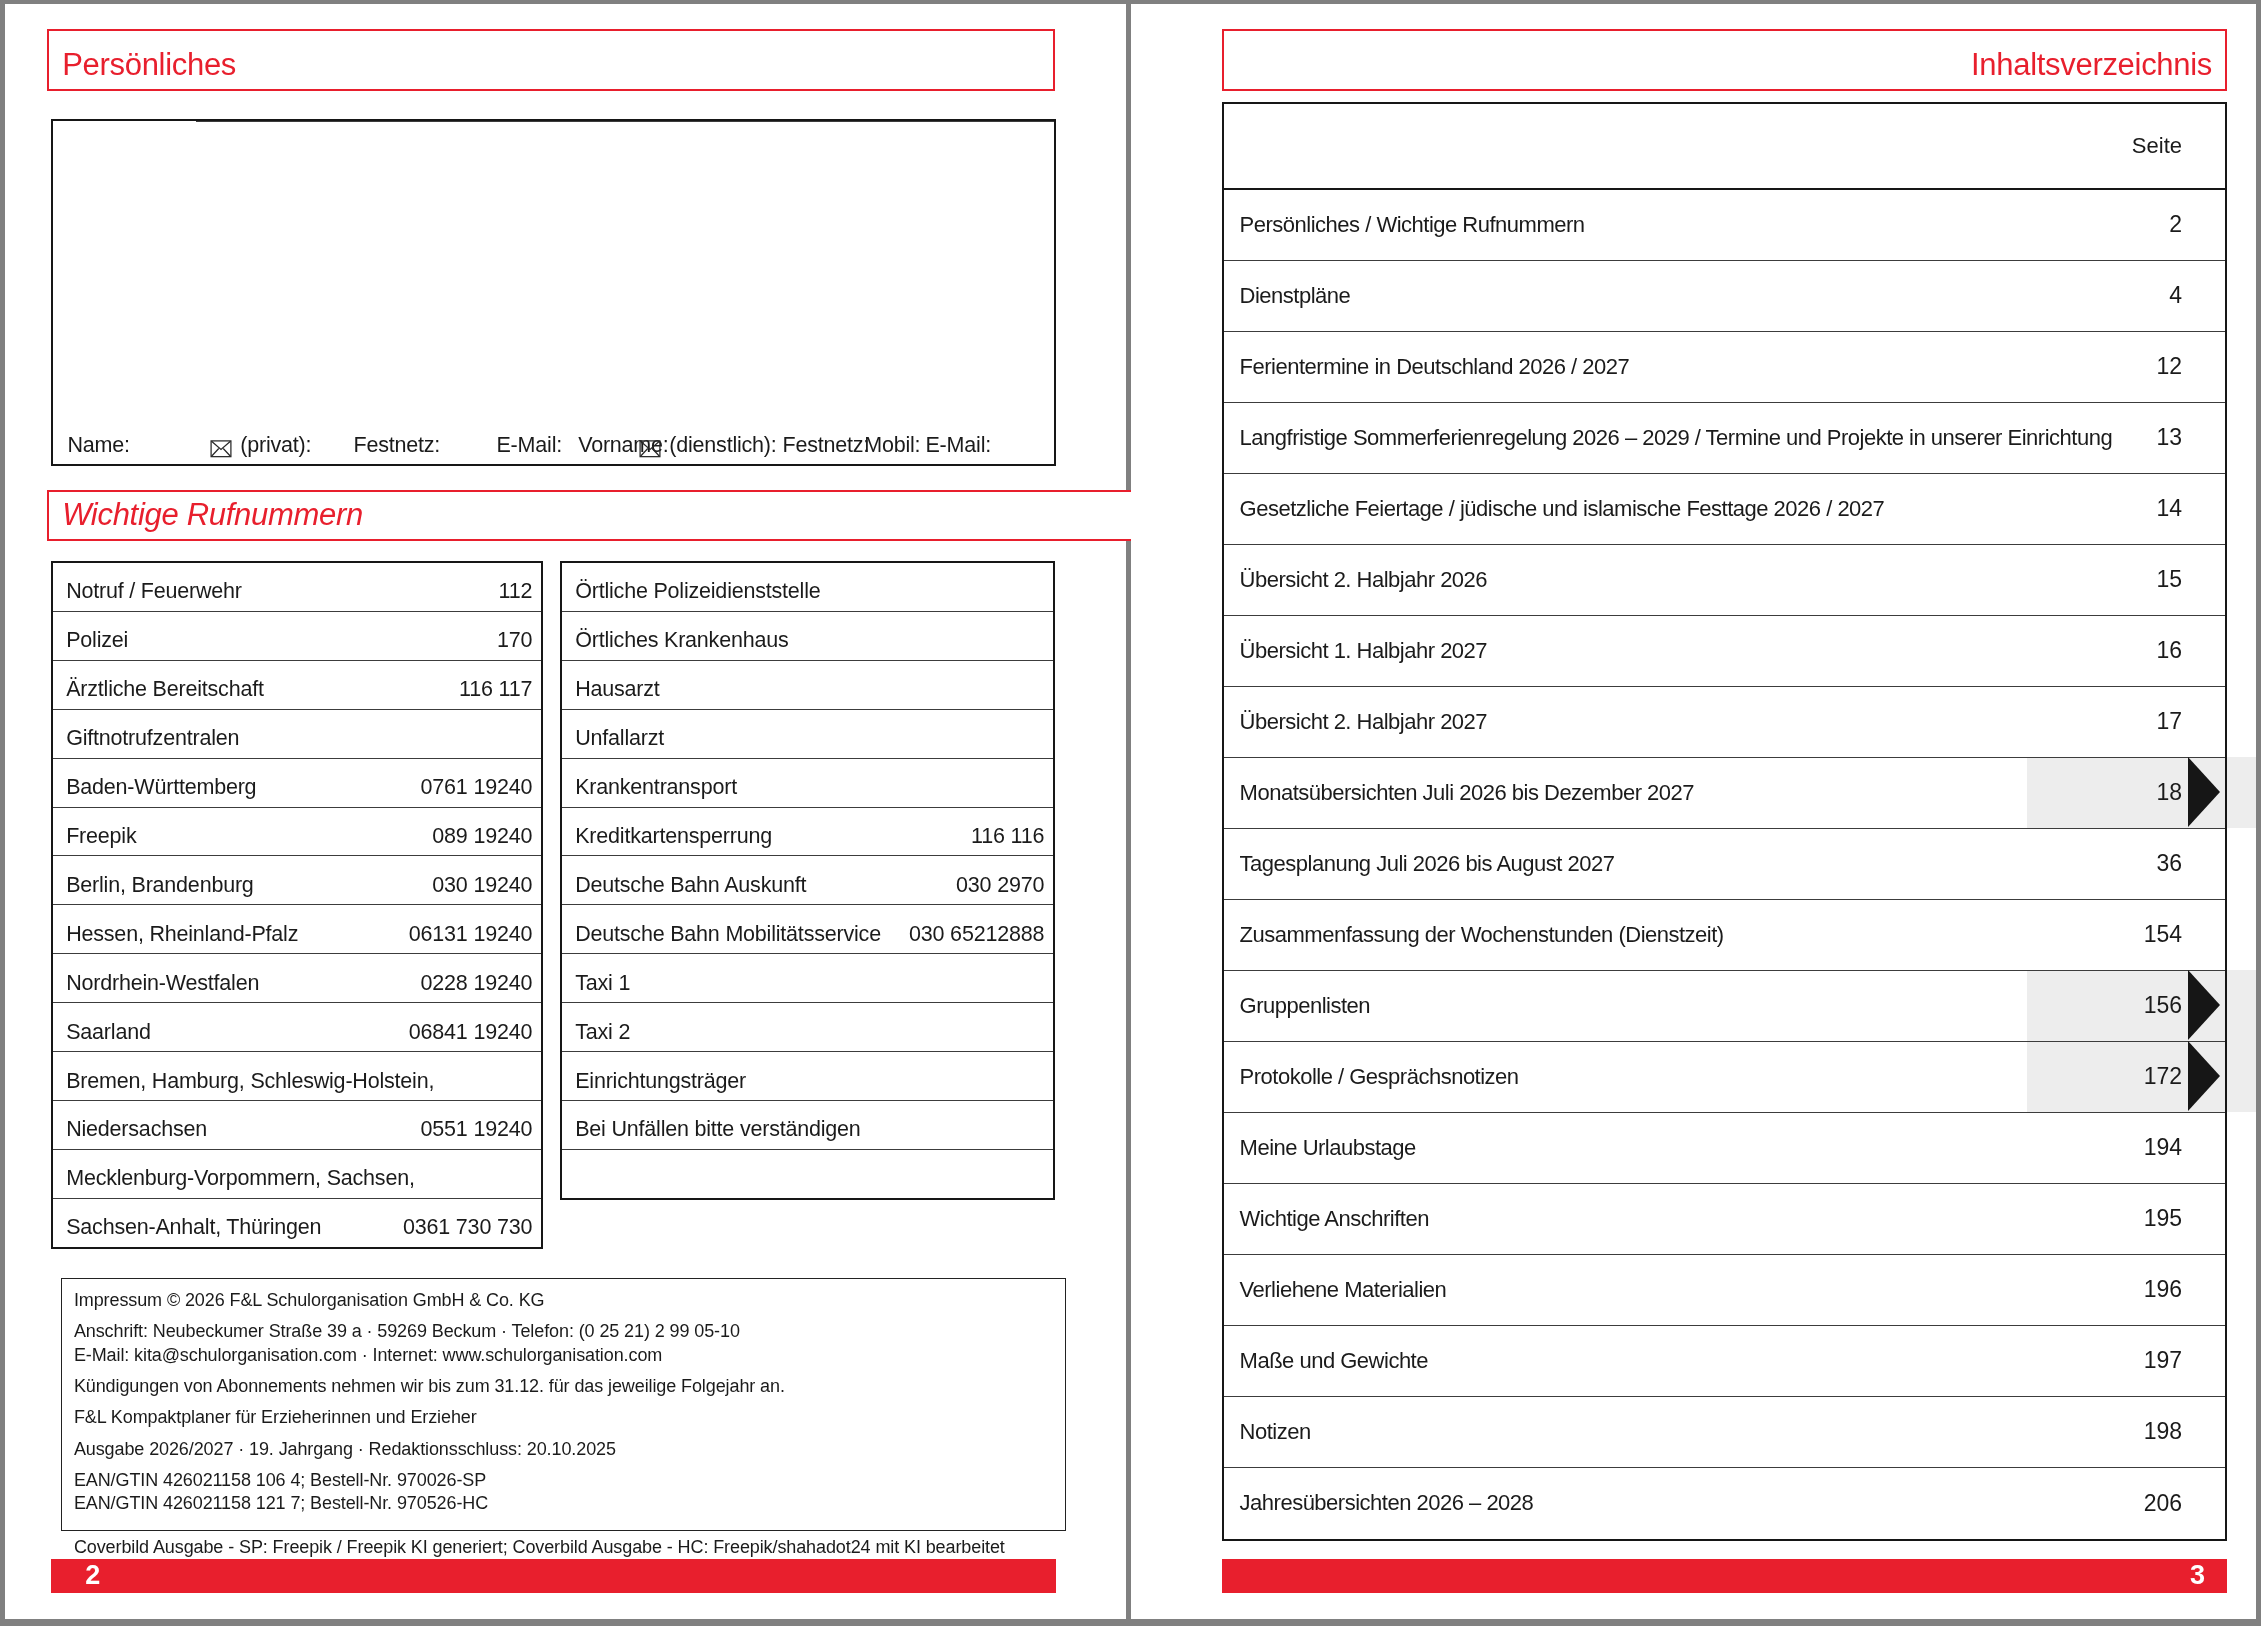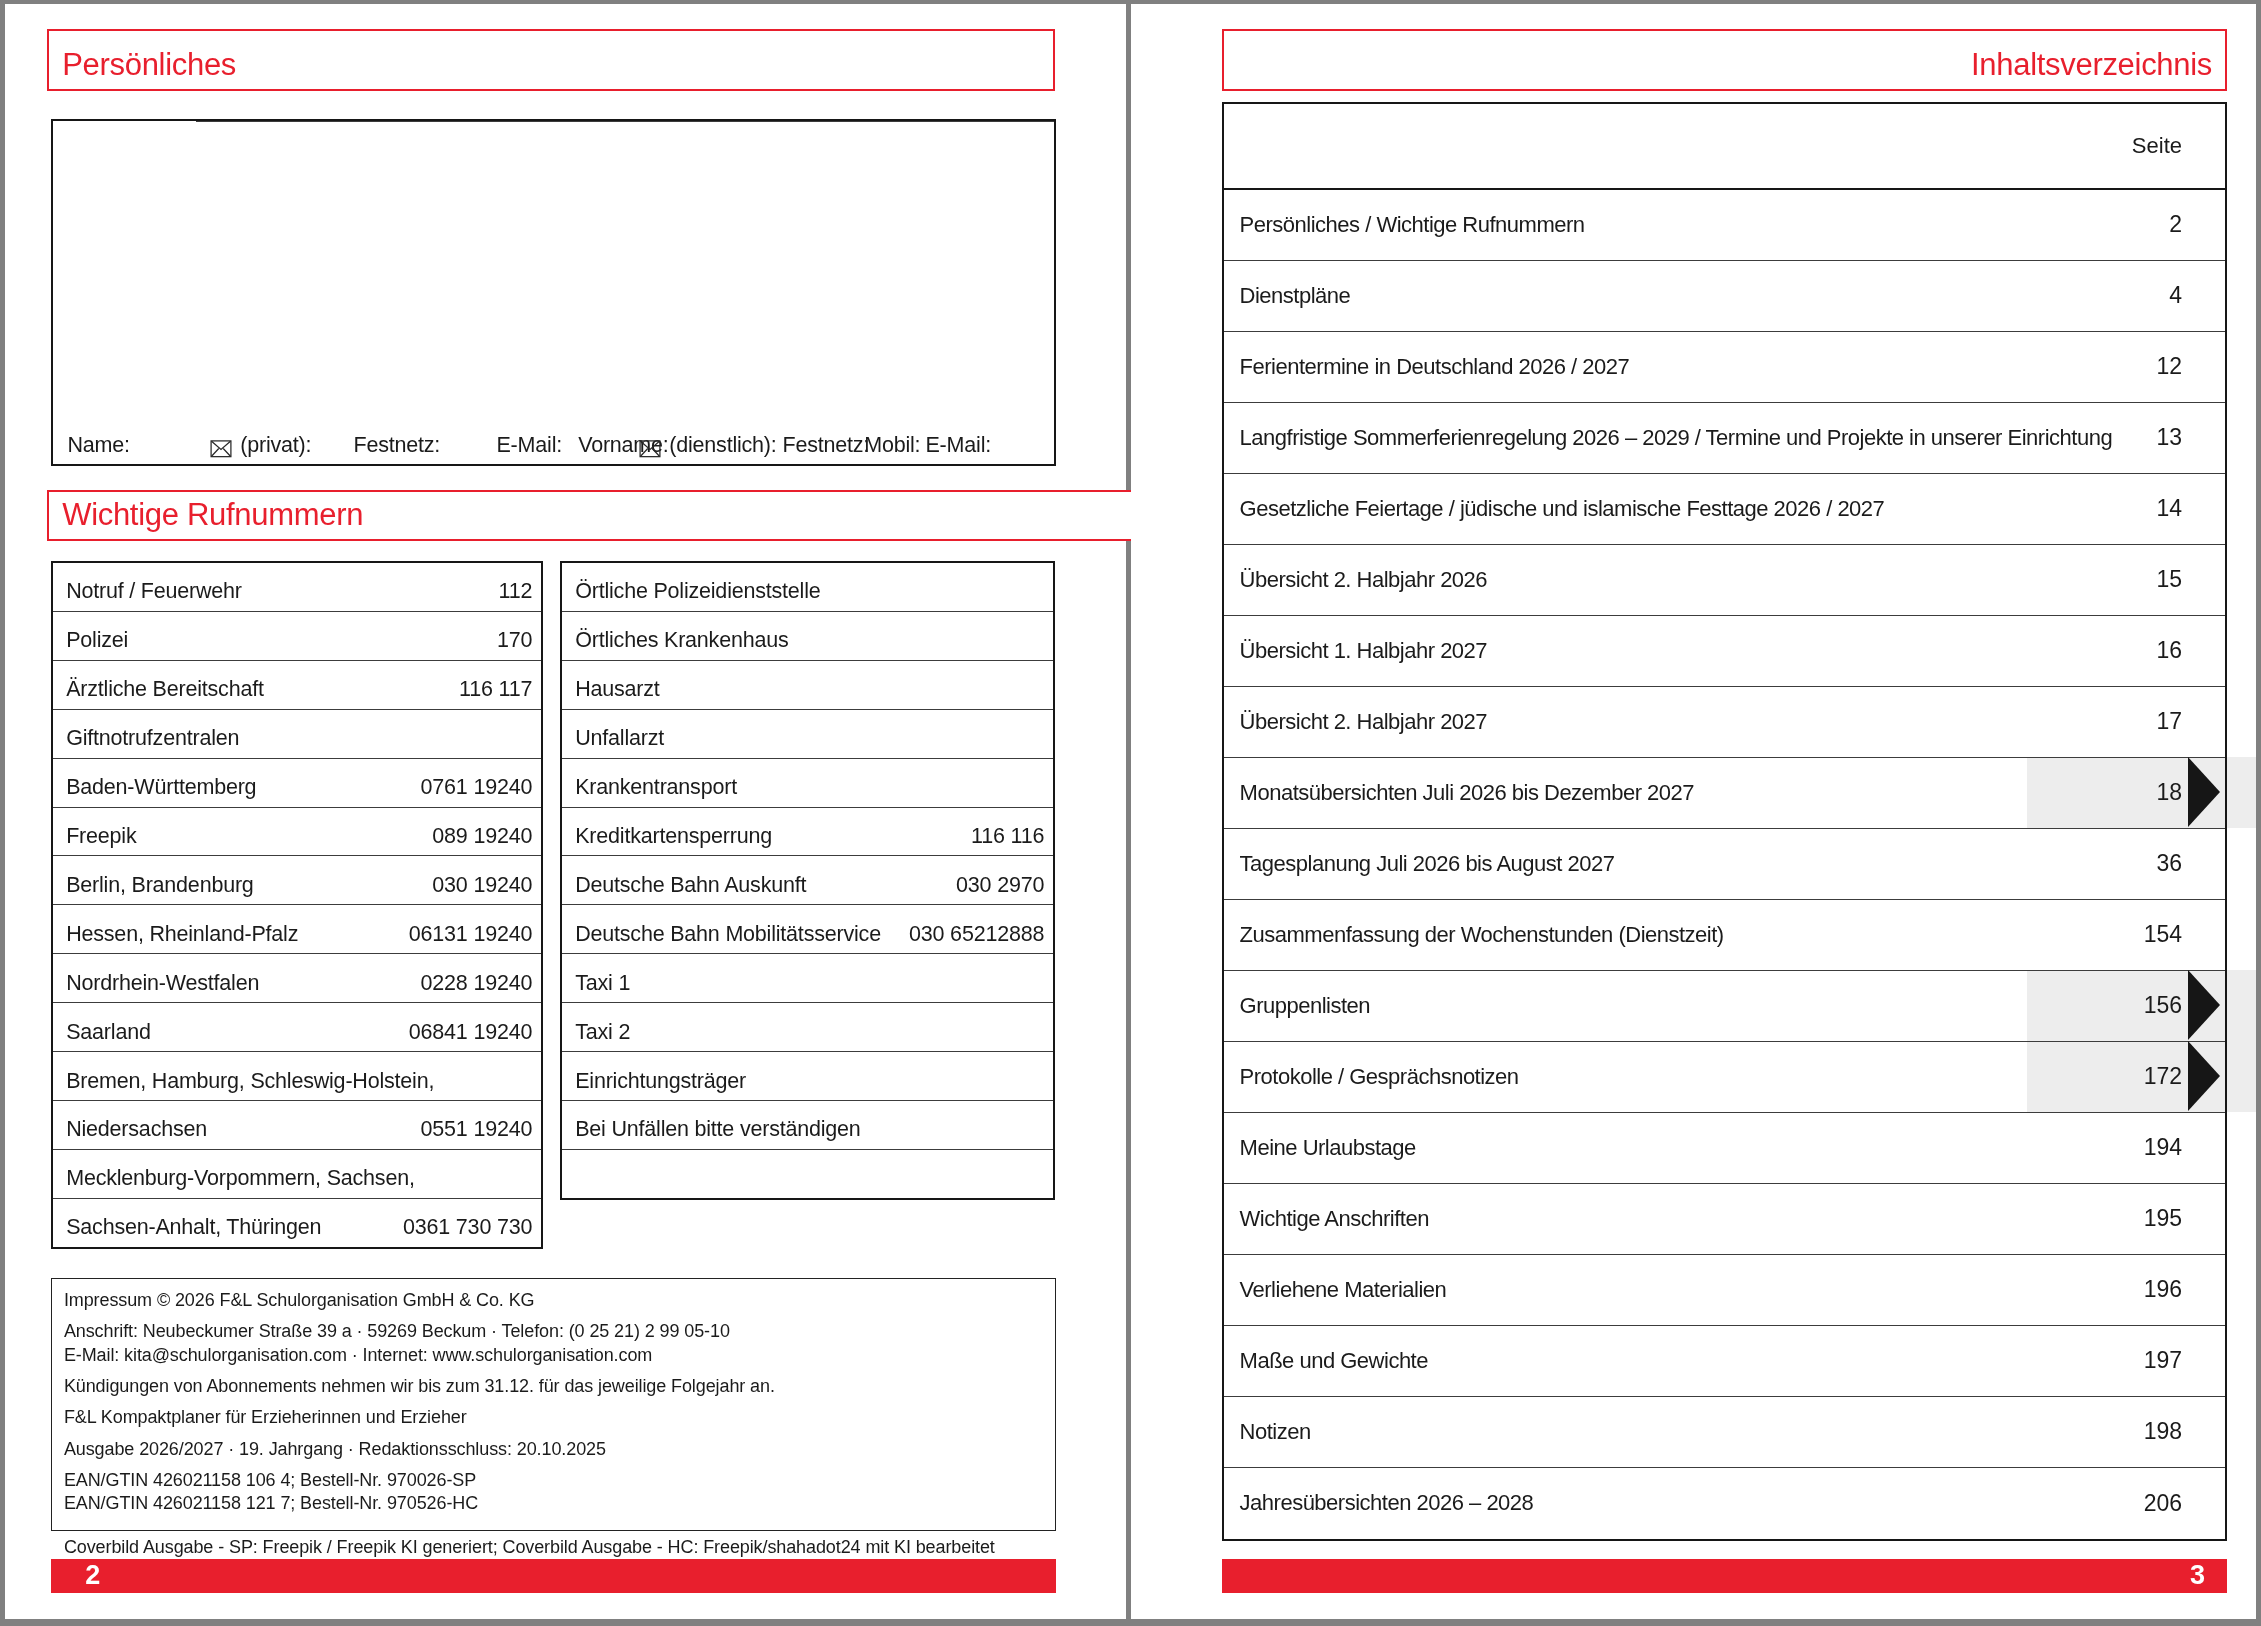--- a/index.html
+++ b/index.html
@@ -16,21 +16,21 @@
   body{font-family:"Liberation Sans","DejaVu Sans",sans-serif;color:var(--text);}
   .canvas{position:relative;width:2261px;height:1626px;background:var(--scan);overflow:hidden;}
   .page{position:absolute;top:3.9px;height:1615px;background:#fff;}
   .page-left{left:5.2px;width:1121px;}
   .page-right{left:1131px;width:1125px;}
 
   
   .section-header{position:absolute;border:2px solid var(--red);display:flex;align-items:flex-end;background:#fff;}
   .sh-title{font-size:31px;line-height:1;color:var(--red);padding:0 13px 8.5px 13px;letter-spacing:-0.3px;white-space:nowrap;}
   #hdr-personal{left:42px;top:25px;width:1008px;height:62px;}
-  #hdr-numbers{left:42px;top:486px;width:1171px;height:51px;}
+  #hdr-numbers{left:42px;top:486px;width:1171px;height:51px;font-style:italic;}
   #hdr-toc{left:91px;top:25px;width:1005px;height:62px;justify-content:flex-end;}
 
   
   .form-table{position:absolute;left:46px;top:115px;width:1005px;height:347px;border:2px solid var(--border);display:flex;background:transparent;}
   .form-row{flex:1;position:relative;border-top:1.3px solid var(--line);}
   .form-row:first-child{border-top:none;}
   .form-cell{position:absolute;bottom:5.9px;left:14.3px;display:flex;align-items:flex-end;gap:7.8px;font-size:21.5px;letter-spacing:-0.2px;white-space:nowrap;}
   .form-cell.col2{left:525px;}
   .env{display:inline-block;line-height:0;}
   .env svg{width:22px;height:18px;}
@@ -38,21 +38,21 @@
 
   
   .phone-table{position:absolute;top:557px;border:2px solid var(--border);display:flex;flex-direction:column;}
   #phone-left{left:46px;width:492px;height:688px;}
   #phone-right{left:555px;width:495px;height:639px;}
   .phone-row{flex:1;border-top:1.3px solid var(--line);display:flex;align-items:flex-end;justify-content:space-between;padding:0 9px 6.5px 13px;font-size:21.5px;letter-spacing:-0.2px;white-space:nowrap;}
   .phone-row:first-child{border-top:none;}
   .p-number{margin-left:7.8px;}
 
   
-  .impressum{position:absolute;left:46px;top:1274px;width:1005px;height:253px;border:1.3px solid #222;padding:10.4px 11.7px;}
+  .impressum{position:absolute;left:56px;top:1274px;width:1005px;height:253px;border:1.3px solid #222;padding:10.4px 11.7px;}
   .imp-group{margin-bottom:7.8px;}
   .imp-group:last-child{margin-bottom:0;margin-top:20px;}
   .imp-line{font-size:18px;line-height:23.4px;letter-spacing:-0.1px;white-space:nowrap;}
 
   
   .pagebar{position:absolute;top:1555px;height:34px;background:var(--red);color:#fff;font-weight:bold;font-size:27px;display:flex;align-items:center;line-height:1;}
   #bar-left{left:46px;width:1005px;padding-left:34px;}
   #bar-right{left:91px;width:1005px;justify-content:flex-end;padding-right:22px;}
 
   

